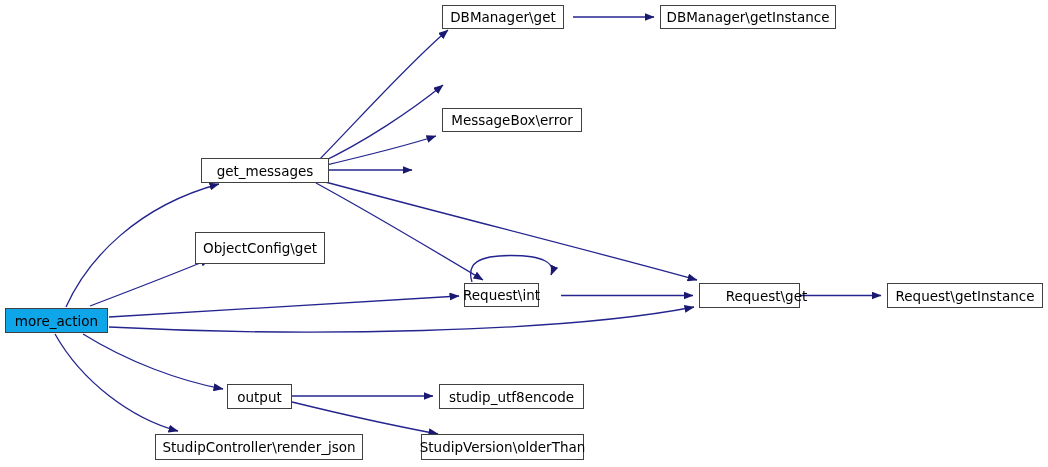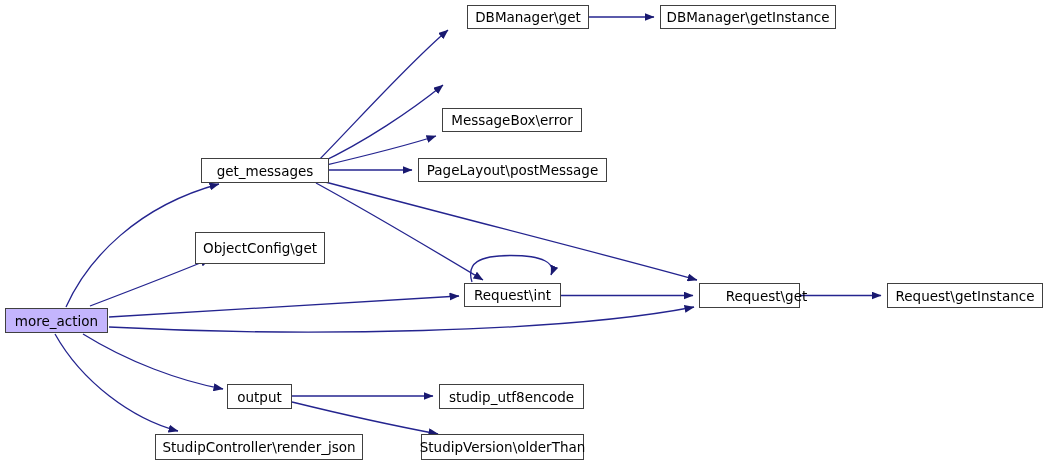--- a/index.html
+++ b/index.html
@@ -30,21 +30,21 @@
     color: #000000;
     font-size: 13.5px;
     display: flex;
     align-items: center;
     justify-content: center;
     white-space: nowrap;
     cursor: pointer;
     z-index: 2;
   }
   .node.highlighted {
-    background: #c4b5fd;
+    background: #0ea5e9;
   }
   .edge {
     fill: none;
     stroke: #24248f;
     stroke-width: 1.3;
   }
 </style>
 </head>
 <body>
 
@@ -80,30 +80,29 @@
     <path class="edge" d="M 292,396 L 433,396" marker-end="url(#arrow)"></path>
     <path class="edge" d="M 292,402 C 345,415 406,428 438,434" marker-end="url(#arrow)"></path>
   </svg>
 
   <div class="node highlighted" style="left:5px; top:308px; width:103px; height:25px;">more_action</div>
 
   <div class="node" style="left:201px; top:158px; width:128px; height:25px;">get_messages</div>
 
   <div class="node" style="left:195px; top:232px; width:130px; height:32px;">ObjectConfig\get</div>
 
-  <div class="node" style="left:467px; top:5px; width:122px; height:24px;">DBManager\get</div>
+  <div class="node" style="left:442px; top:5px; width:122px; height:24px;">DBManager\get</div>
 
   <div class="node" style="left:660px; top:5px; width:176px; height:24px;">DBManager\getInstance</div>
 
 
   <div class="node" style="left:442px; top:108px; width:140px; height:24px;">MessageBox\error</div>
 
-  <div class="node" style="left:418px; top:158px; width:189px; height:24px;">PageLayout\postMessage</div>
 
-  <div class="node" style="left:464px; top:283px; width:97px; height:24px;">Request\int</div>
+  <div class="node" style="left:464px; top:283px; width:75px; height:24px;">Request\int</div>
 
   <div class="node" style="left:699px; top:283px; width:101px; height:25px;padding-left:34px;">Request\get</div>
 
   <div class="node" style="left:887px; top:283px; width:156px; height:25px;">Request\getInstance</div>
 
   <div class="node" style="left:227px; top:384px; width:65px; height:25px;">output</div>
 
   <div class="node" style="left:439px; top:384px; width:145px; height:25px;">studip_utf8encode</div>
 
   <div class="node" style="left:155px; top:434px; width:208px; height:26px;">StudipController\render_json</div>

